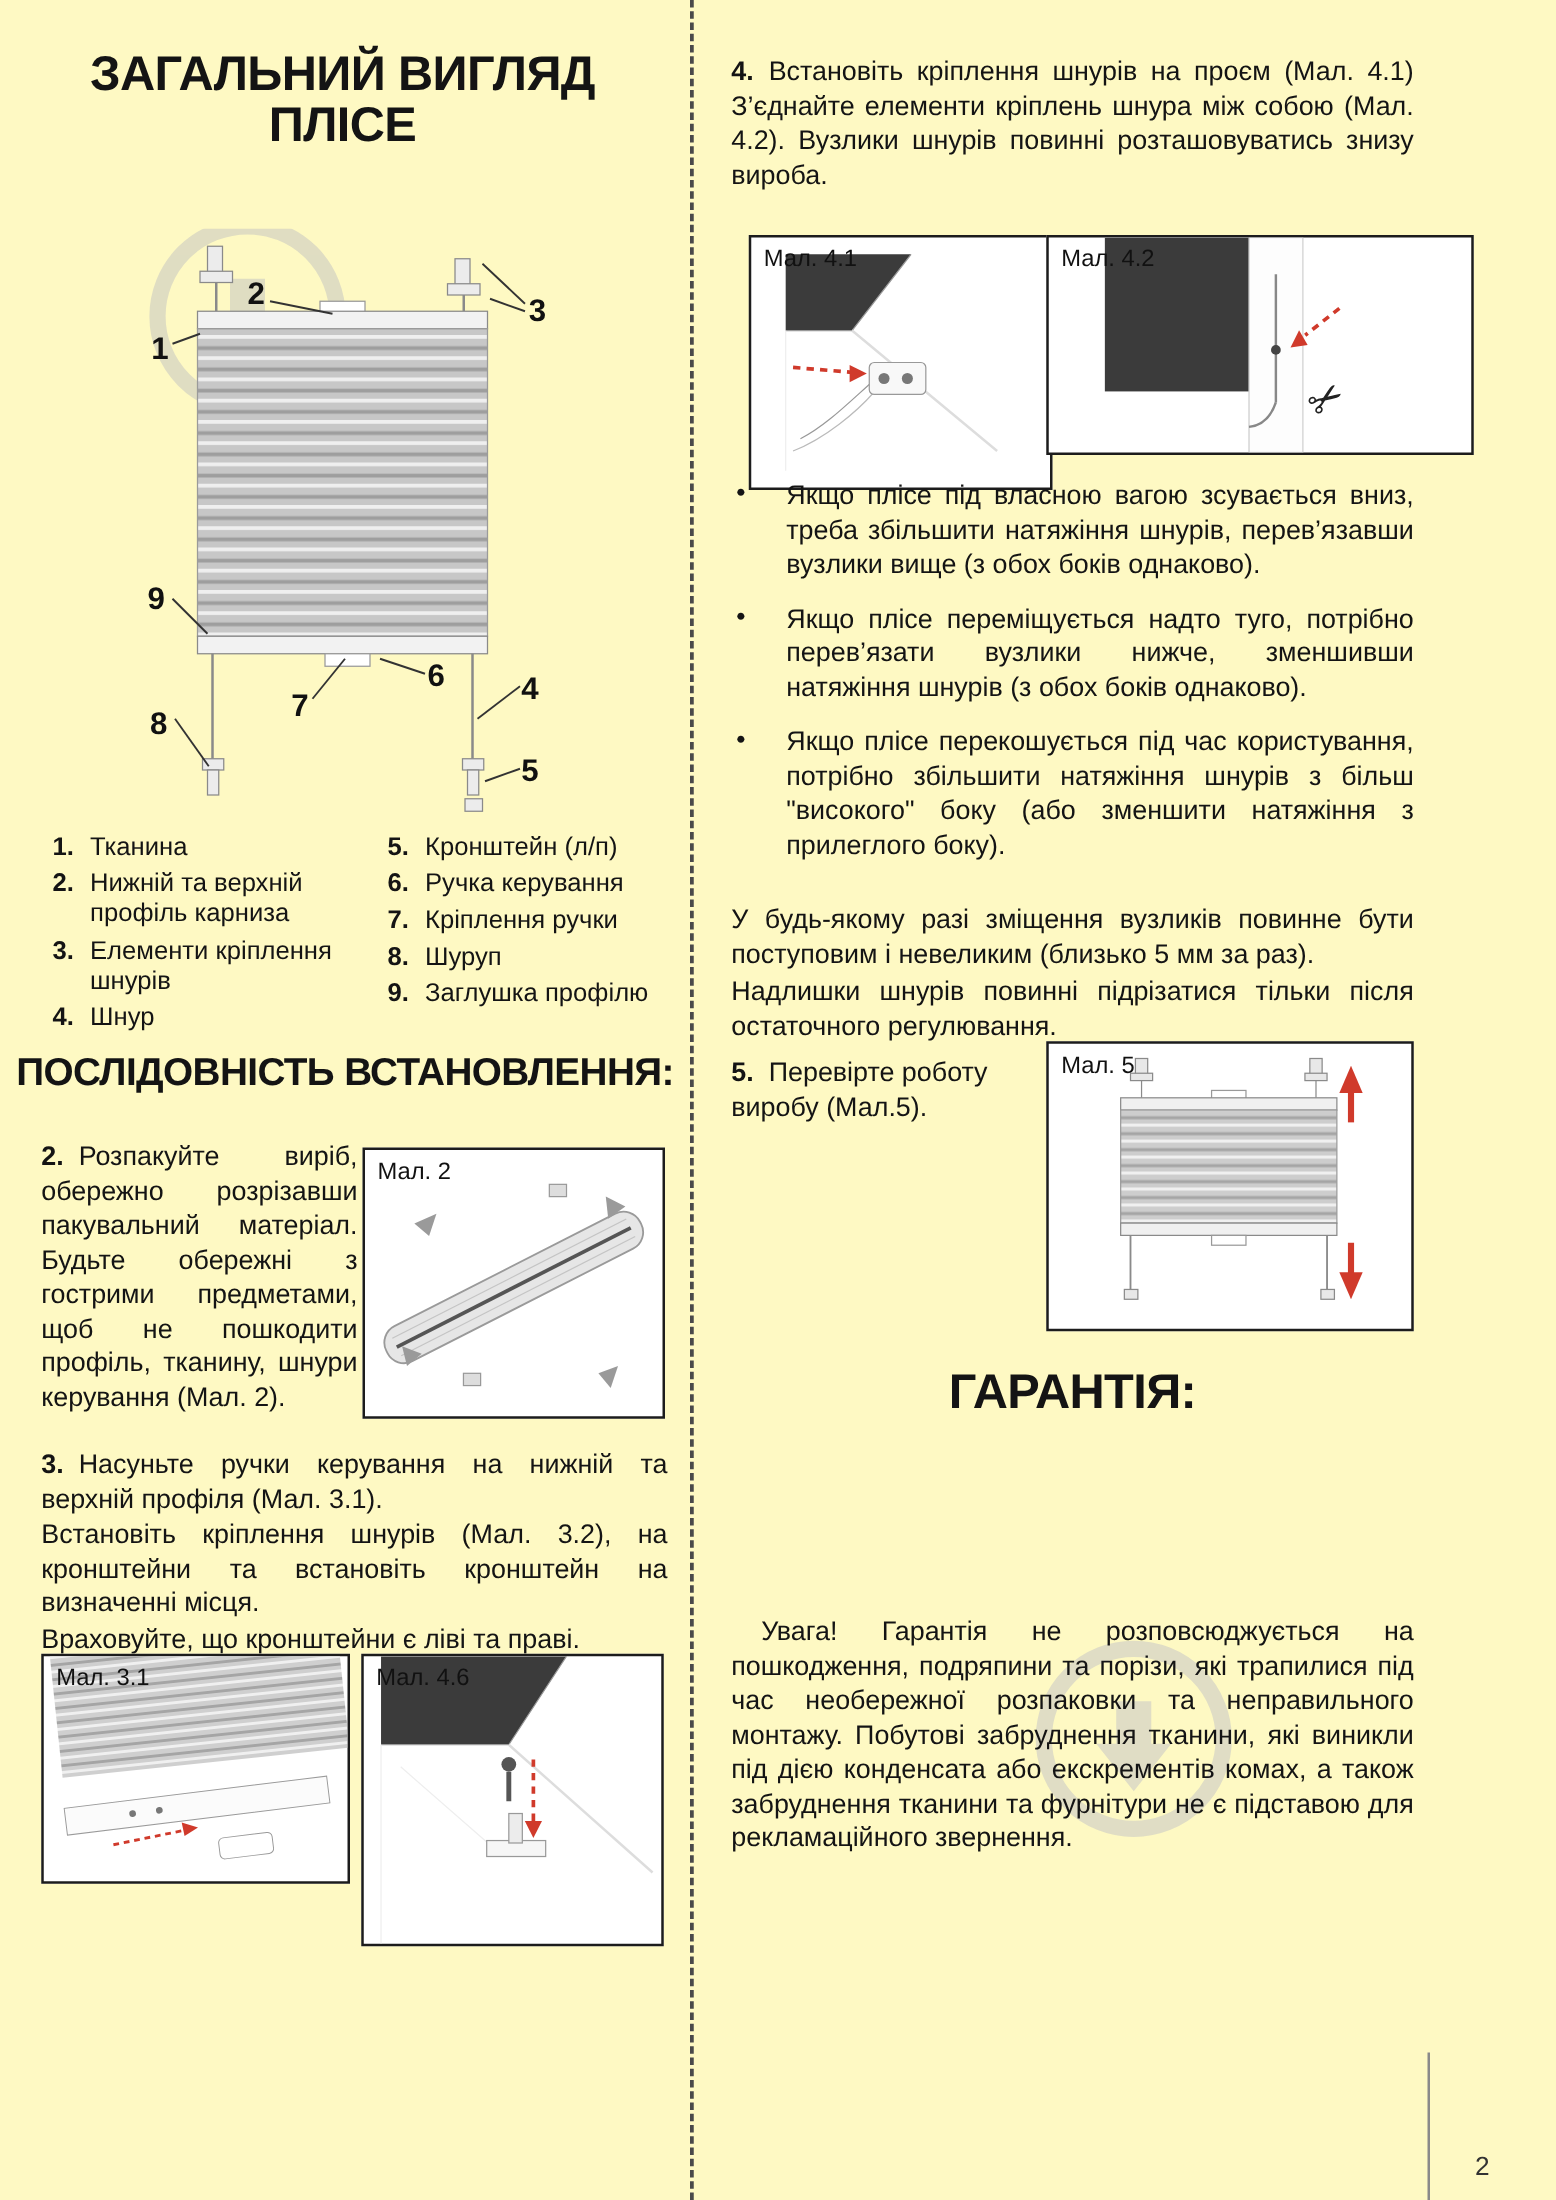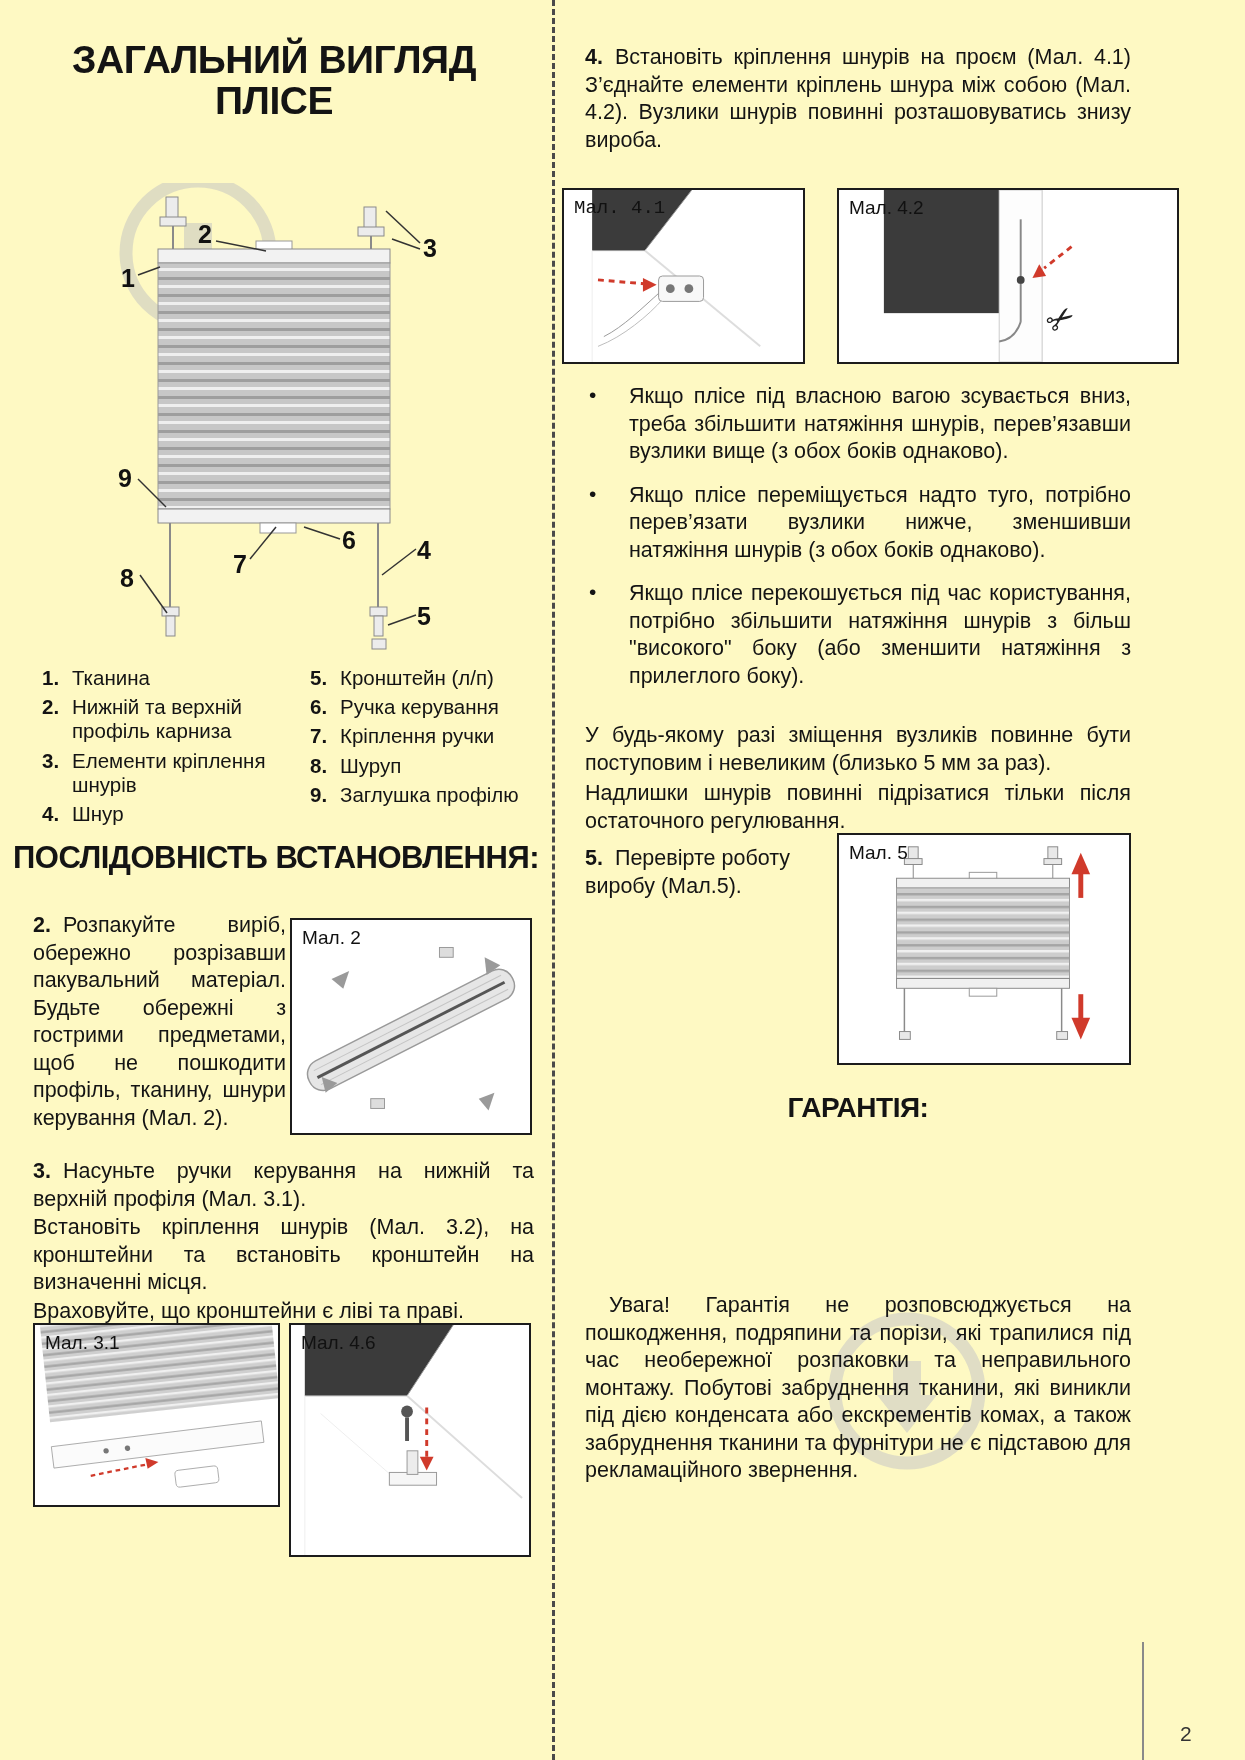--- a/index.html
+++ b/index.html
@@ -37,36 +37,36 @@
   .fig2 { left:290px; top:918px; width:242px; height:217px; }
   .step3-block { position:absolute; left:33px; top:1158px; width:501px; }
   .step3-block p { margin-bottom:1px; }
   .fig31 { left:33px; top:1323px; width:247px; height:184px;padding-left:12px; }
   .fig32 { left:289px; top:1323px; width:242px; height:234px; }
 
   
   .rc { z-index:1; }
   .step4-block { position:absolute; left:585px; top:44px; width:546px; }
   .step4-block p { text-align-last:justify; }
-  .fig41 { left:562px; top:188px; width:243px; height:176px;font-family:Liberation Mono, monospace; }
+  .fig41 { left:599px; top:188px; width:243px; height:204px; }
   .fig42 { left:837px; top:188px; width:342px; height:176px;text-decoration:underline; }
 
   .bullets { position:absolute; left:585px; top:383px; width:546px; }
   .bullet-row { display:flex; margin-bottom:16px; }
   .bullet-mark { flex:0 0 44px; font-size:21px; padding-left:4px; }
   .bullet-text { flex:1; font-size:21.5px; line-height:1.28; text-align:justify; }
 
   .note-block { position:absolute; left:585px; top:722px; width:546px; }
   .note-block p { margin-bottom:3px; }
 
   .step5-block { position:absolute; left:585px; top:845px; width:248px; text-align:left; }
   .fig5 { left:837px; top:833px; width:294px; height:232px; }
 
   .warranty-heading { position:absolute; left:585px; top:1092px; width:546px; text-align:center;
-    font-size:28px; font-weight:800; letter-spacing:-0.5px; }
+    font-size:39px; font-weight:800; letter-spacing:-0.5px; }
   .warranty-p1 { position:absolute; left:585px; top:1160px; width:546px; text-indent:24px; }
   .warranty-p2 { position:absolute; left:585px; top:1292px; width:546px; text-indent:24px; }
 
   .watermark-bottom { position:absolute; left:816px; top:1300px; width:182px; height:182px; z-index:0; }
 
   
   .fig-box { position:absolute; border:2px solid #1c1c1c; background:#fff; overflow:hidden; }
   .fig-box svg { position:absolute; left:0; top:0; width:100%; height:100%; }
   .fig-label { position:absolute; top:7px; left:10px; font-size:19px; color:#111; z-index:2; }
 

